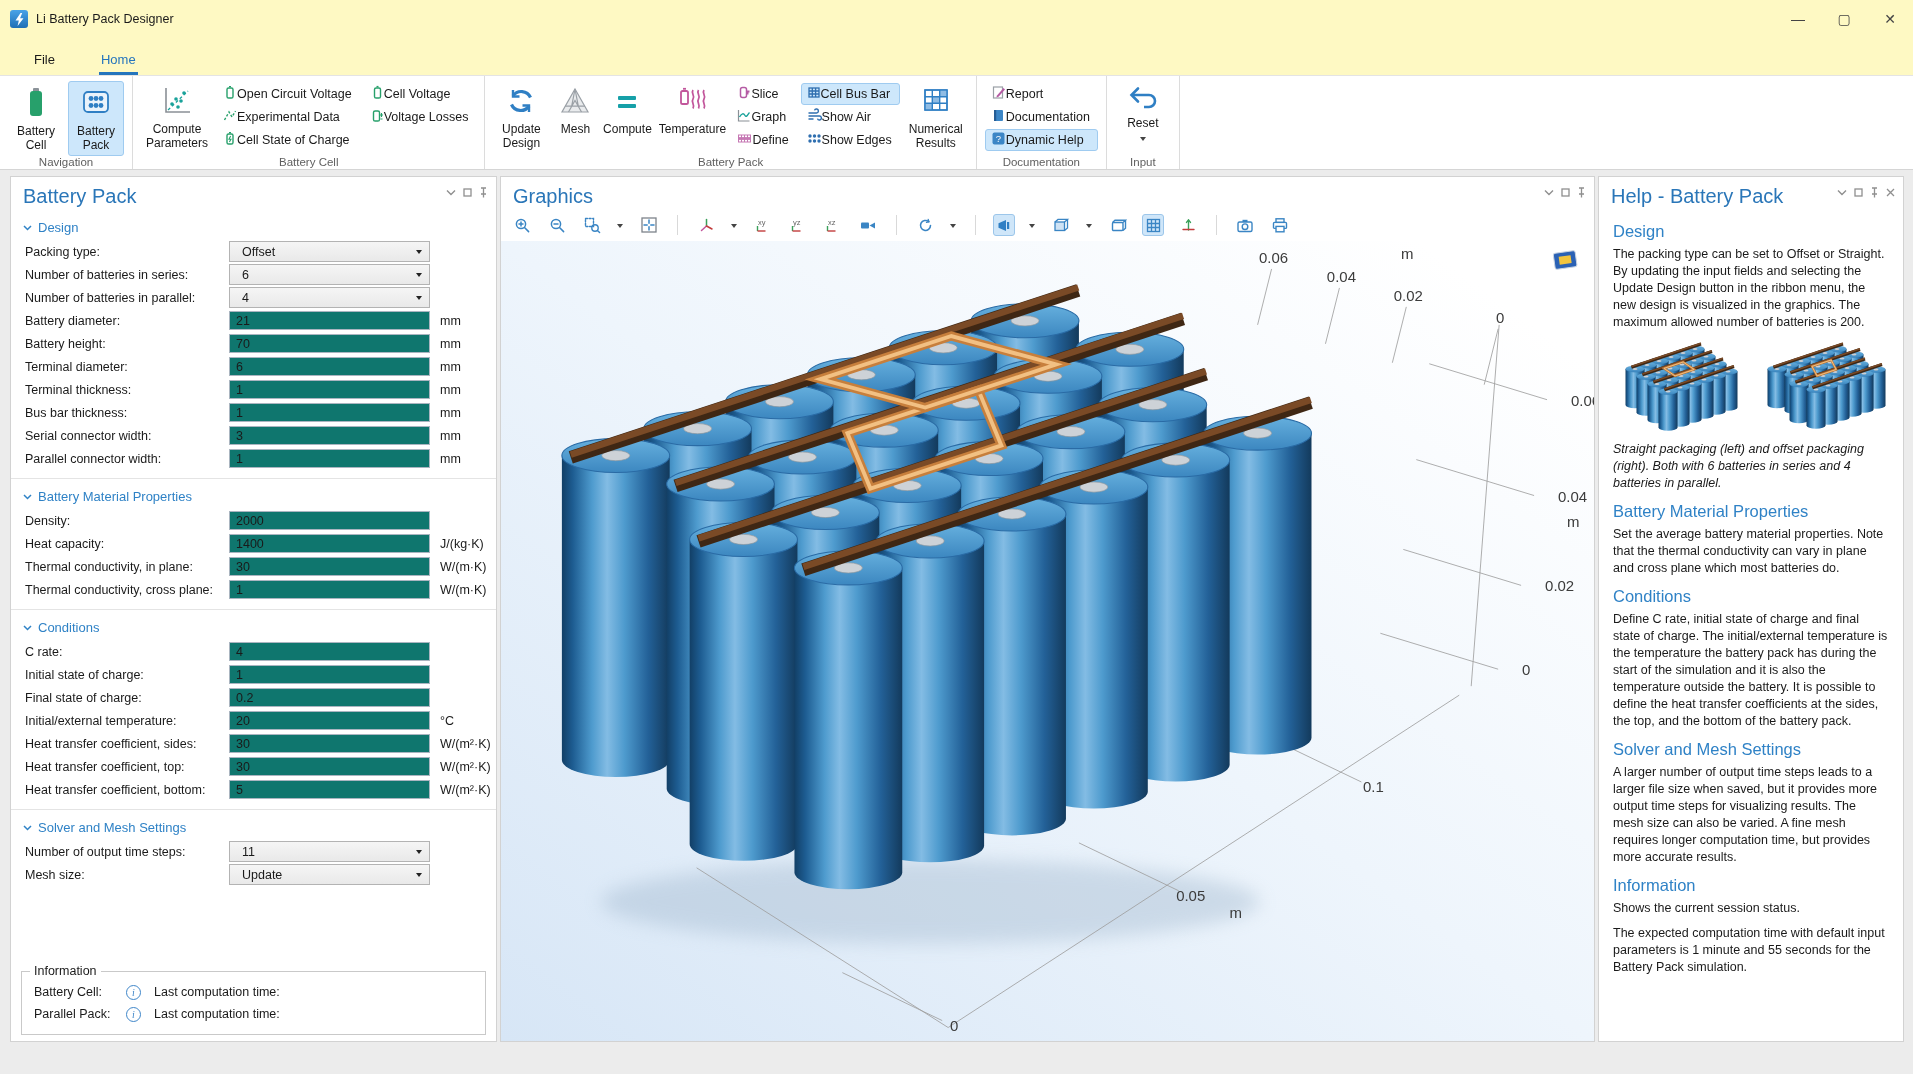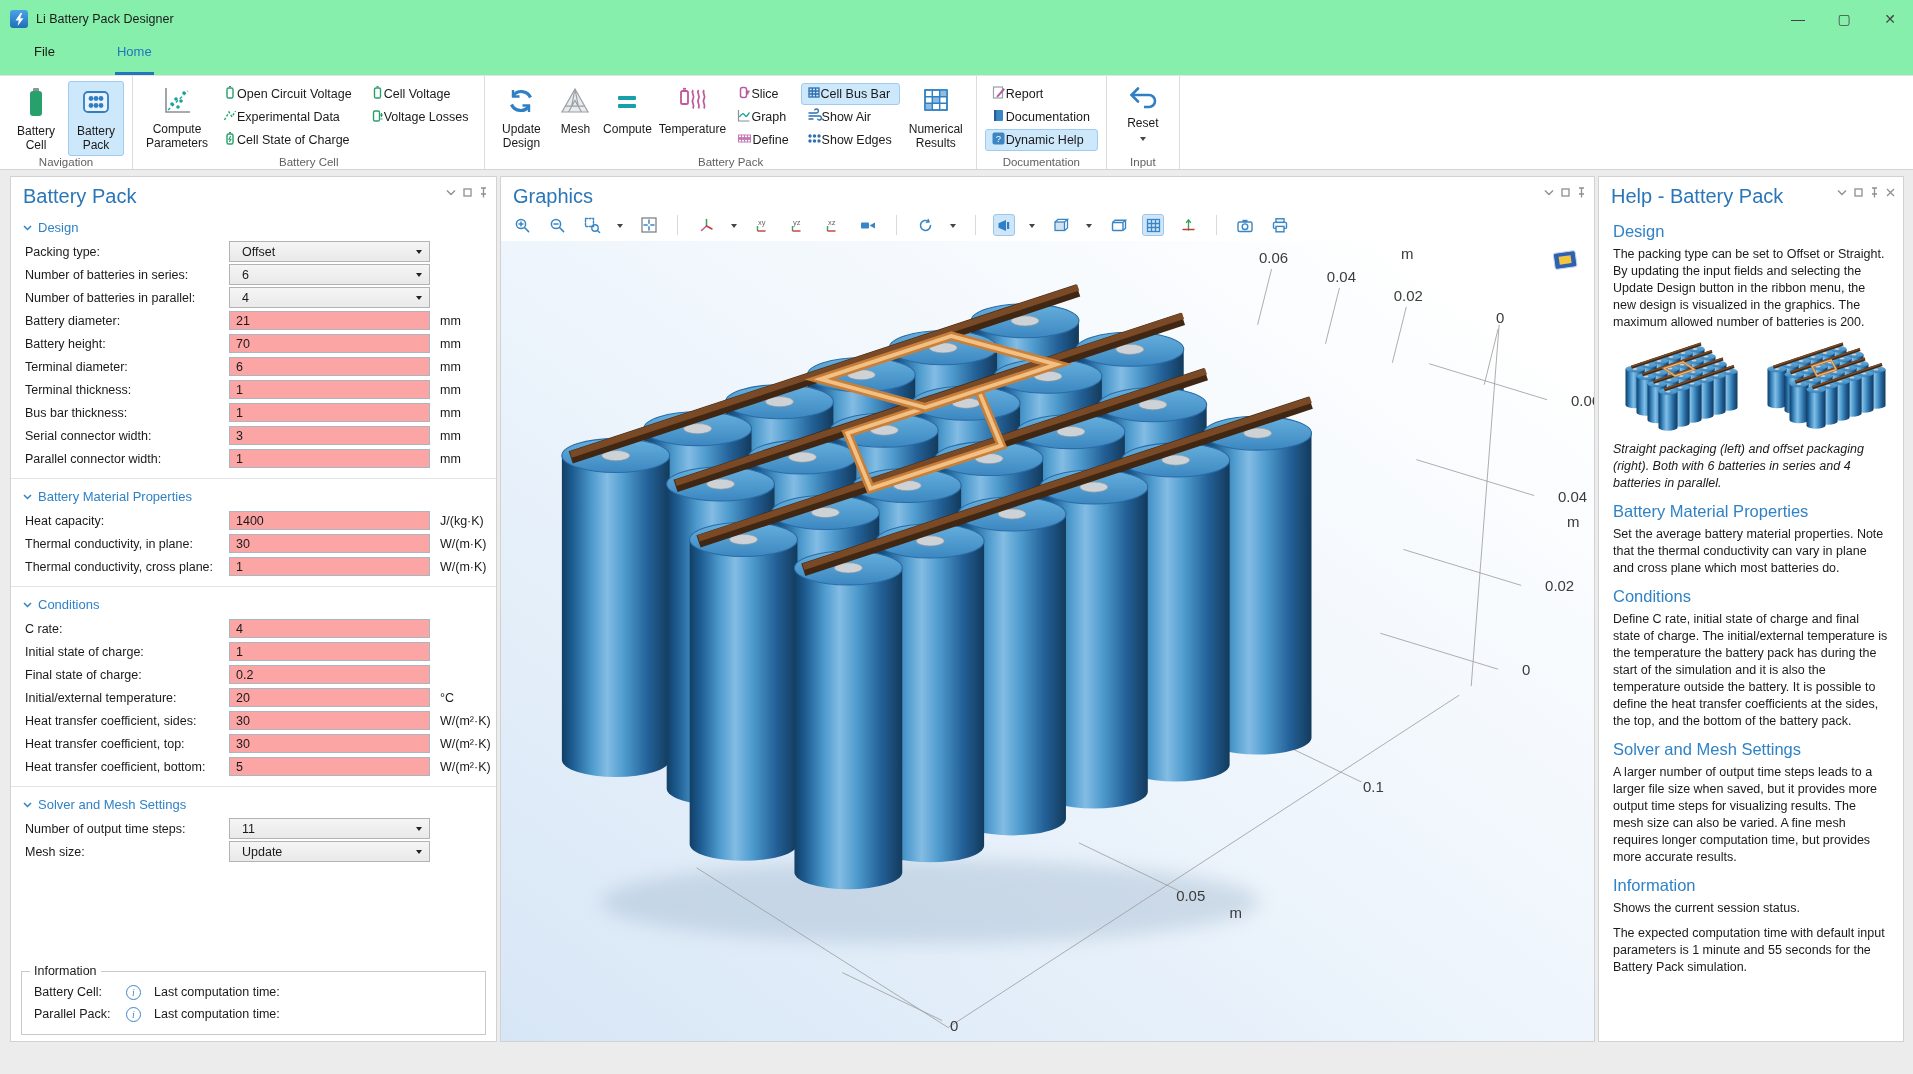--- a/index.html
+++ b/index.html
@@ -1,25 +1,25 @@
 <!DOCTYPE html>
 <html><head>
 <meta charset="utf-8">
 <style>
   * { box-sizing: border-box; margin: 0; padding: 0; }
   html,body { width:1913px; height:1074px; overflow:hidden; }
   body { font-family:"Liberation Sans", sans-serif; font-size:12.5px; color:#1a1a1a; background:#ececec; position:relative; }
 
   
-  .topchrome { position:absolute; top:0; left:0; right:0; height:75px; background:#86efac; }
+  .topchrome { position:absolute; top:0; left:0; right:0; height:75px; background:#fef9c3; }
   .titlebar { height:38px; display:flex; align-items:center; padding-left:10px; }
   .appicon { width:18px; height:18px; border-radius:3px; background:linear-gradient(#4aa3e8,#1f6fb5); display:flex; align-items:center; justify-content:center; margin-right:8px; }
   .win-controls { position:absolute; right:0; top:0; height:38px; display:flex; }
   .win-controls .wbtn { width:46px; height:38px; display:flex; align-items:center; justify-content:center; color:#444; font-size:14px; }
-  .menubar { display:flex; padding-left:24px; gap:42px; height:37px; }
+  .menubar { display:flex; padding-left:24px; gap:26px; height:37px; align-items:flex-end; }
   .menutab { padding:6px 10px 8px; cursor:default; position:relative; font-size:13px; }
   .menutab.active { color:#2575bd; }
   .menutab.active::after { content:""; position:absolute; left:8px; right:8px; bottom:0; height:3px; background:#2575bd; }
 
   
   .ribbon { position:absolute; top:75px; left:0; right:0; height:95px; background:#fff; border-top:1px solid #e4e4e4; border-bottom:1px solid #d5d5d5; display:flex; }
   .rgroup { position:relative; padding:5px 8px 16px; display:flex; align-items:flex-start; gap:4px; border-right:1px solid #dcdcdc; }
   .rgroup-label { position:absolute; bottom:1px; left:0; right:0; text-align:center; font-size:11.5px; color:#5f5f5f; }
   .bigbtn { width:56px; min-height:68px; display:flex; flex-direction:column; align-items:center; gap:2px; padding:3px 2px; border:1px solid transparent; border-radius:3px; cursor:default; }
   .bigbtn .blabel { font-size:12px; line-height:1.18; text-align:center; }
@@ -35,21 +35,21 @@
   .panel-title { font-size:20px; color:#2a76b8; font-weight:400; }
   .winicons { position:absolute; top:10px; right:8px; display:flex; gap:7px; align-items:center; }
   .winicons svg { display:block; }
 
   
   #left-panel { left:10px; width:487px; }
   .sec-head { display:flex; align-items:center; gap:6px; color:#2f82c6; font-size:13px; padding:10px 0 5px 12px; }
   .sec-rule { border-top:1px solid #e4e4e4; margin:8px 0 0; }
   .frow { display:grid; grid-template-columns:204px 201px 1fr; align-items:center; height:23px; padding-left:14px; }
   .frow .flabel { font-size:12.5px; }
-  .ctrl { position:relative; height:19px; border:1px solid #aab5c0; background:#fca5a5; display:flex; align-items:center; padding-left:6px; font-size:12.5px; }
+  .ctrl { position:relative; height:19px; border:1px solid #aab5c0; background:#0f766e; display:flex; align-items:center; padding-left:6px; font-size:12.5px; }
   .frow[data-type="select"] .ctrl { height:21px; background:linear-gradient(#f5f5f5,#e9e9e9); border-color:#b3b3b3; padding-left:12px; }
   .frow[data-type="select"] .ctrl::after { content:""; position:absolute; right:7px; top:8px; border:3.8px solid transparent; border-top:4.8px solid #222; }
   .funit { padding-left:10px; font-size:12.5px; }
   .info-fieldset { position:absolute; left:10px; right:10px; bottom:6px; border:1px solid #c9c9c9; padding:3px 8px 9px; }
   .info-fieldset legend { font-size:12.5px; padding:0 4px; color:#1a1a1a; }
   .irow { display:grid; grid-template-columns:92px 28px auto; align-items:center; height:22px; padding-left:4px; }
   .iicon { width:15px; height:15px; border:1.4px solid #3f86c9; border-radius:50%; color:#3f86c9; font:italic 10px "Liberation Serif", serif; display:flex; align-items:center; justify-content:center; }
 
   
   #graphics-panel { left:500px; width:1095px; display:flex; flex-direction:column; }
@@ -433,20 +433,25 @@
 
   <div class="sec-rule"></div>
   <div class="sec-head">
     <svg width="9" height="6" viewBox="0 0 9 6" fill="none" stroke="#2f82c6" stroke-width="1.5">
         <path d="M1 1 4.5 4.5 8 1"></path>
       </svg>
     <span>Battery Material Properties</span>
   </div>
   <div>
 
+  <div class="frow">
+        <span class="flabel">Density:</span>
+        <span class="ctrl">2000</span>
+        <span class="funit"></span>
+      </div>
       <div class="frow">
         <span class="flabel">Heat capacity:</span>
         <span class="ctrl">1400</span>
         <span class="funit">J/(kg·K)</span>
       </div>
       <div class="frow">
         <span class="flabel">Thermal conductivity, in plane:</span>
         <span class="ctrl">30</span>
         <span class="funit">W/(m·K)</span>
       </div>

